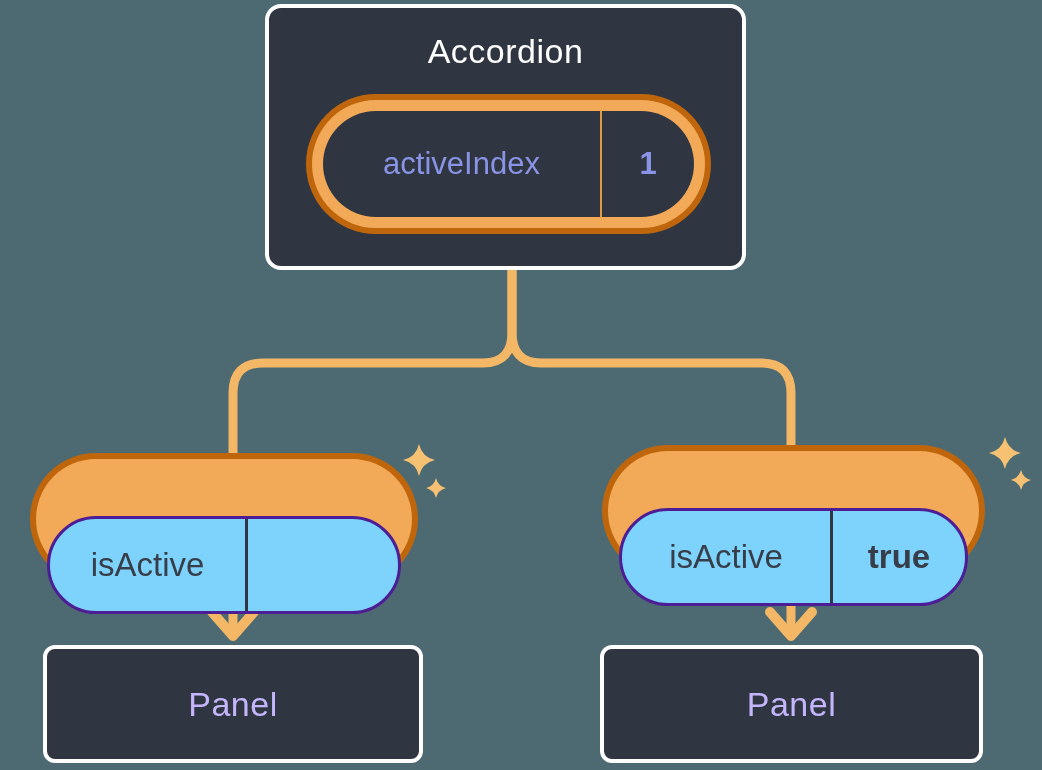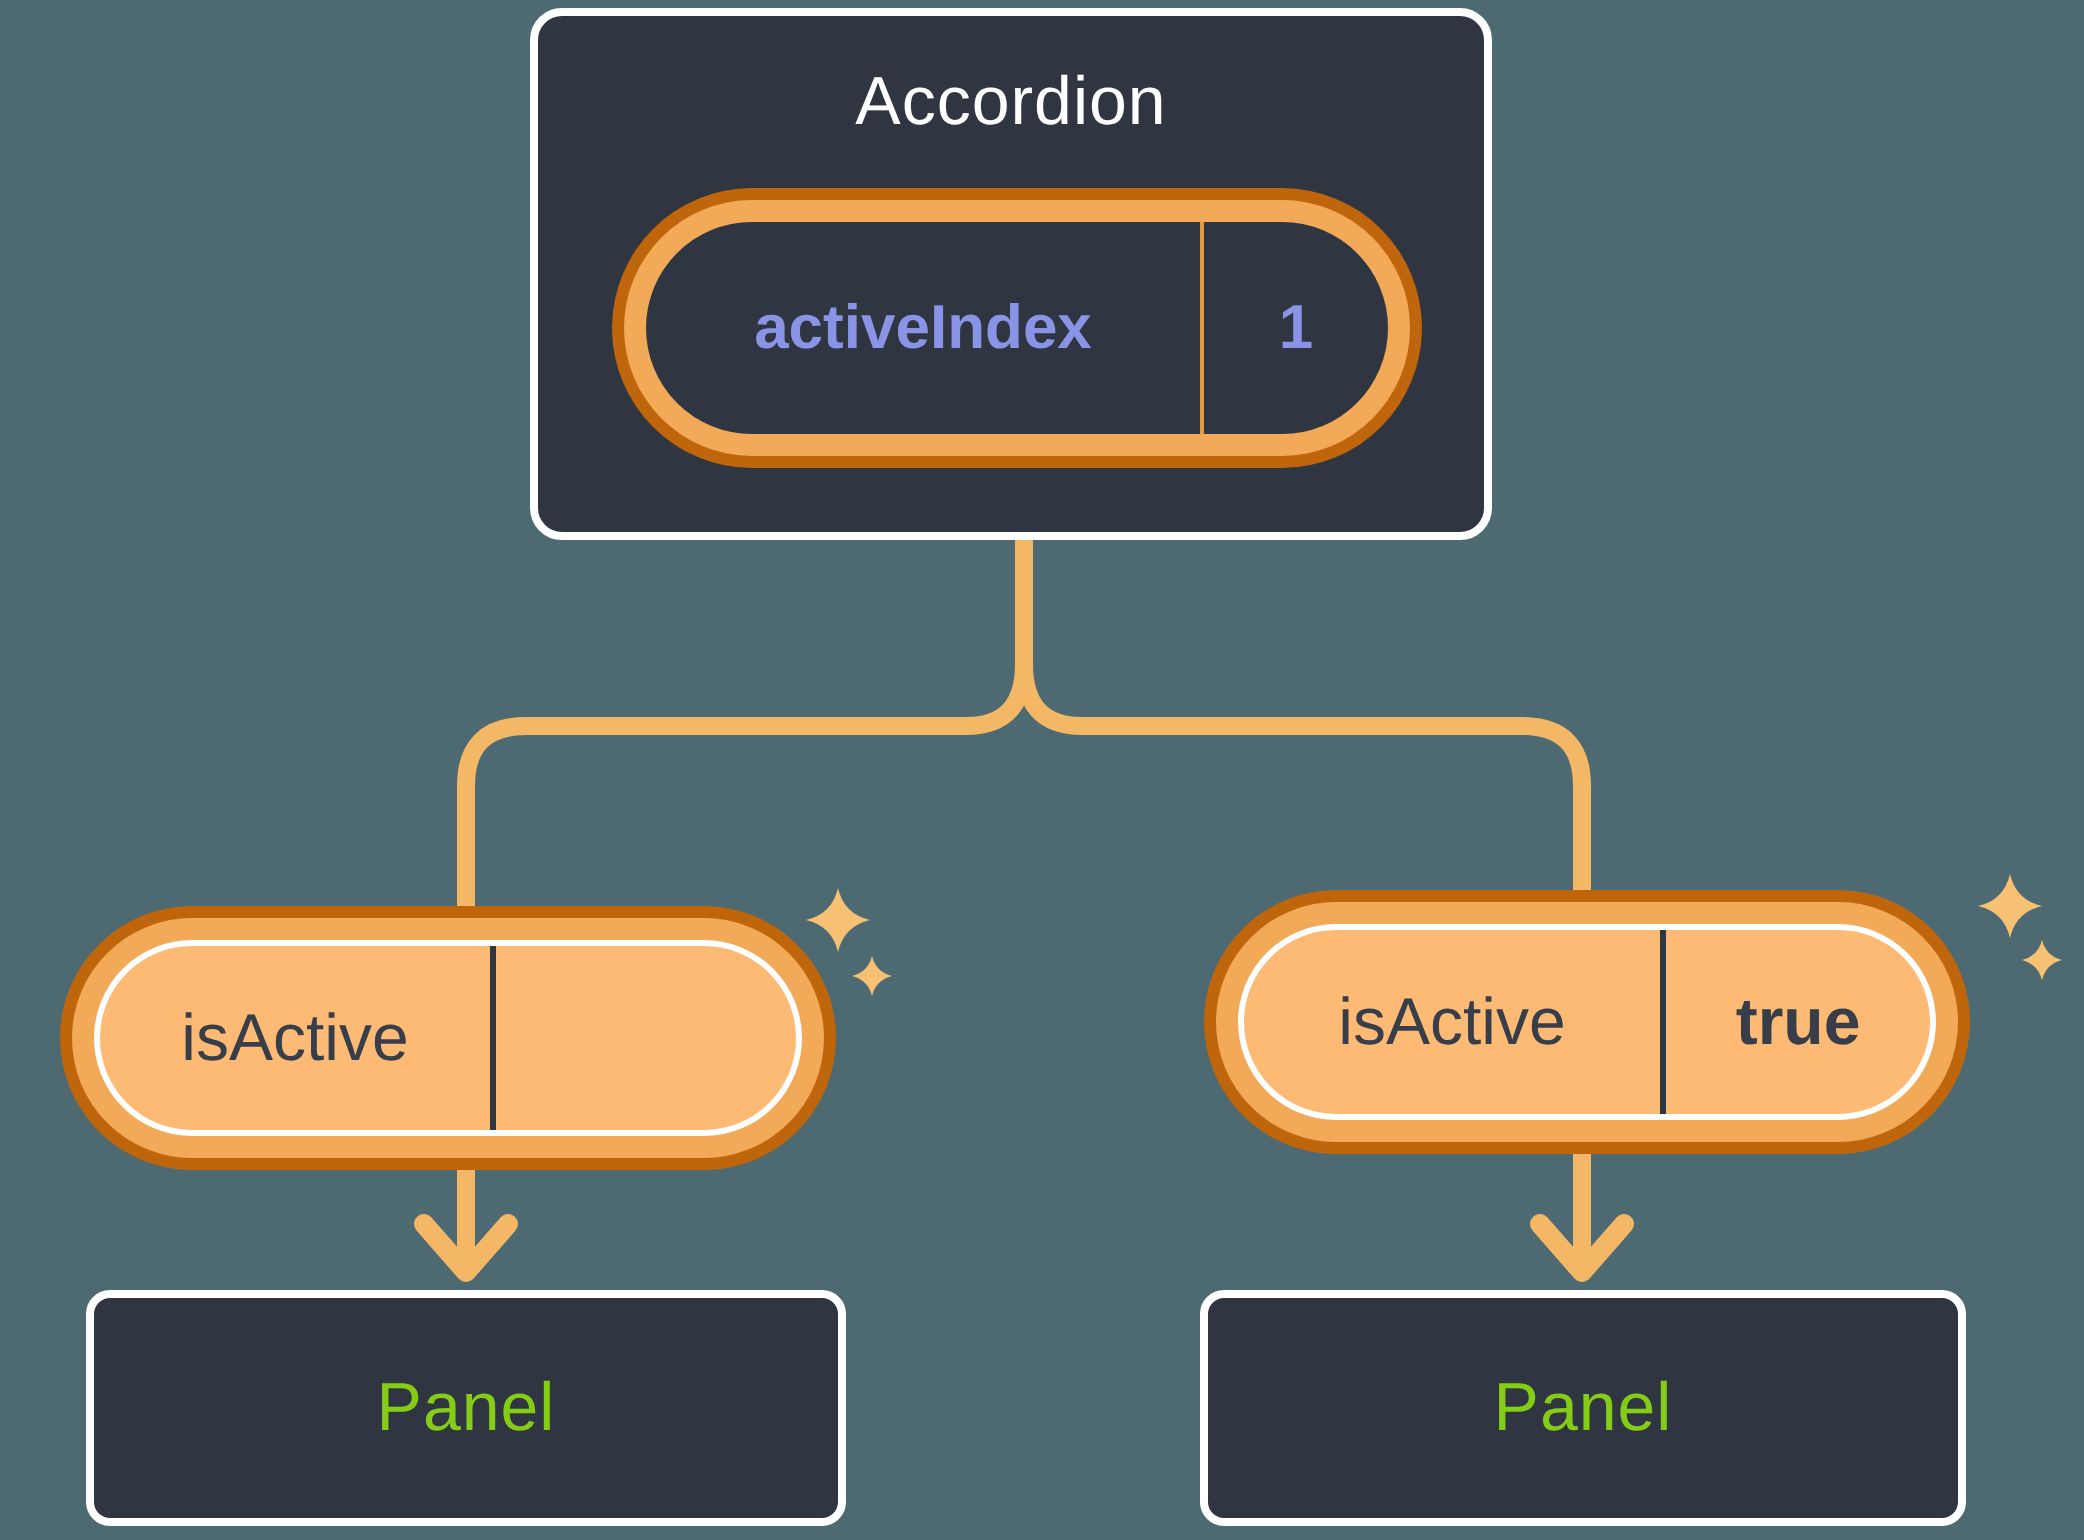--- a/index.html
+++ b/index.html
@@ -65,38 +65,39 @@
     width: 393px; height: 128px;
   }
   .state-pill .pill-inner {
     background: #303641;
   }
   .pill-cell {
     display: flex;
     align-items: center;
     justify-content: center;
   }
-  .state-pill .cell-left  { width: 277px; font-weight: bold; }
+  .state-pill .cell-left  { width: 277px; }
   .state-pill .cell-right { flex: 1; }
   .state-divider {
     width: 2px;
     background: #e09a40;
   }
   .state-name {
     color: #8a94e6;
     font-size: 31px;
   }
   .state-value {
     color: #8a94e6;
     font-size: 31px;
     font-weight: 700;
   }
   .prop-pill .pill-inner {
-    background: #fdba74;
-    border: 3px solid #ffffff;
+    background: #7dd3fc;
+    border: 3px solid #4c1d95;
+    margin-top: 46px;
   }
   .prop-pill-left {
     left: 36px; top: 459px;
     width: 376px; height: 120px;
   }
   .prop-pill-right {
     left: 608px; top: 451px;
     width: 371px; height: 120px;
   }
   .prop-pill-left  .cell-left { width: 195px; }
@@ -117,21 +118,21 @@
   }
   .panel-box {
     display: flex;
     align-items: center;
     justify-content: center;
     border-radius: 12px;
   }
   .panel-left  { left: 43px;  top: 645px; width: 380px; height: 118px; }
   .panel-right { left: 600px; top: 645px; width: 383px; height: 118px; }
   .panel-label {
-    color: #84cc16;
+    color: #c4b5fd;
     font-size: 34px;
     font-weight: 400;
     letter-spacing: 0.5px;
   }
 </style>
 </head>
 <body>
 
 <div id="canvas">
 

